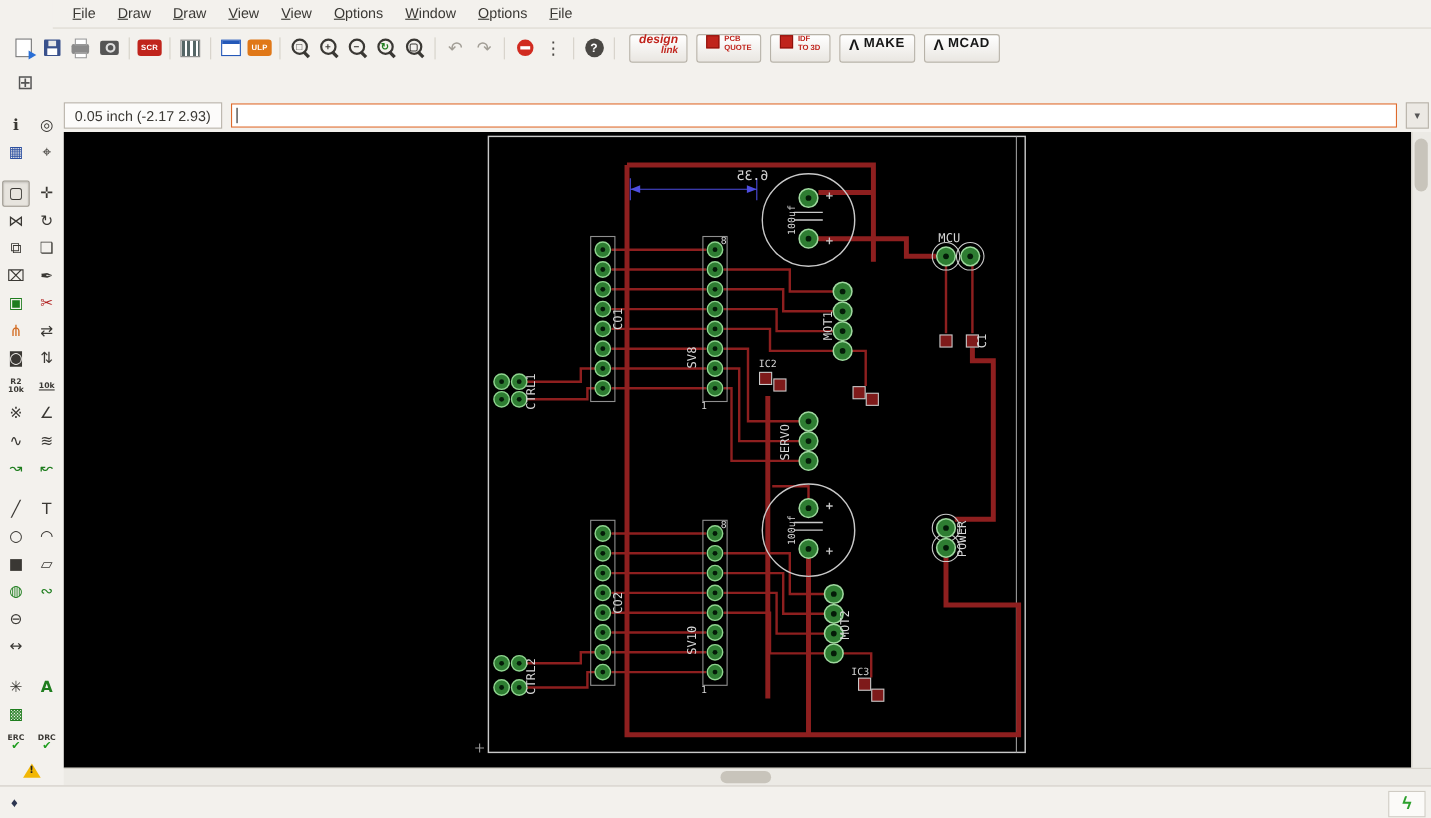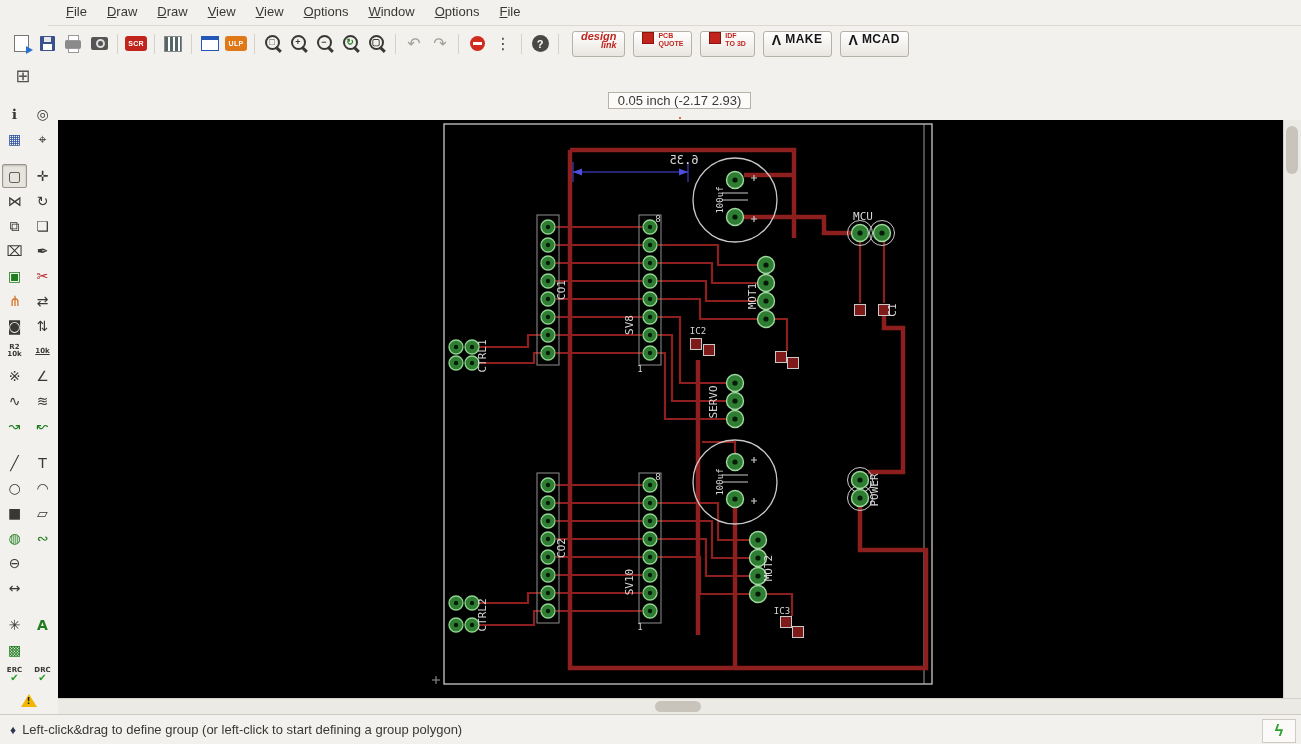--- a/index.html
+++ b/index.html
@@ -50,21 +50,21 @@
   .dl{display:flex;flex-direction:column;line-height:9px;color:#c0241c;font-size:11px;}
   .dl i{font-style:italic;font-weight:bold;}
   .dl b{align-self:flex-end;font-size:9px;font-style:italic;}
   .chip{width:10px;height:10px;background:#c0241c;border:1px solid #8f120c;}
   .stack{display:flex;flex-direction:column;font-size:7px;font-weight:bold;color:#c0241c;line-height:8px;}
   .logoA{font-weight:bold;font-size:14px;color:#161616;}
   .mklabel{font-weight:bold;font-size:12px;color:#161616;letter-spacing:.5px;}
   
   .toolbar2{position:absolute;top:62px;left:10px;width:40px;height:26px;display:flex;align-items:center;}
   
-  .coordrow{position:absolute;top:92px;left:58px;width:1243px;height:26px;display:flex;align-items:center;gap:8px;box-sizing:border-box;flex-direction:column;}
+  .coordrow{position:absolute;top:92px;left:58px;width:1243px;height:26px;display:flex;align-items:center;gap:8px;box-sizing:border-box;}
   .coordbox{border:1px solid #b7b2a8;background:#fcfbfa;padding:0 9px;font-size:13px;height:22px;
     display:flex;align-items:center;white-space:nowrap;}
   .cmdinput{flex:1;height:20px;border:1px solid #de6a2c;background:#fff;position:relative;}
   .caret{position:absolute;left:4px;top:3px;width:1px;height:14px;background:#222;}
   .cmdarrow{width:19px;height:22px;border:1px solid #b7b2a8;background:#ece9e4;display:flex;align-items:center;
     justify-content:center;font-size:10px;color:#555;margin-right:2px;}
   
   .palette{position:absolute;top:100px;left:0;width:57px;height:614px;background:#f3f1ed;
     display:flex;flex-direction:column;align-items:center;padding-top:2px;box-sizing:border-box;}
   .prow{display:flex;gap:3px;margin-bottom:1px;}
@@ -506,17 +506,16 @@
 
 <div class="vscroll">
   <div class="vthumb"></div>
 </div>
 <div class="hscroll">
   <div class="hthumb"></div>
 </div>
 
 <div class="statusbar">
   <span class="diamond">♦</span>
-  <span>Left-click&amp;drag to define group (or left-click to start defining a group polygon)</span>
   <span class="boltbox">
       <span>ϟ</span>
     </span>
 </div>
 
 </body></html>

